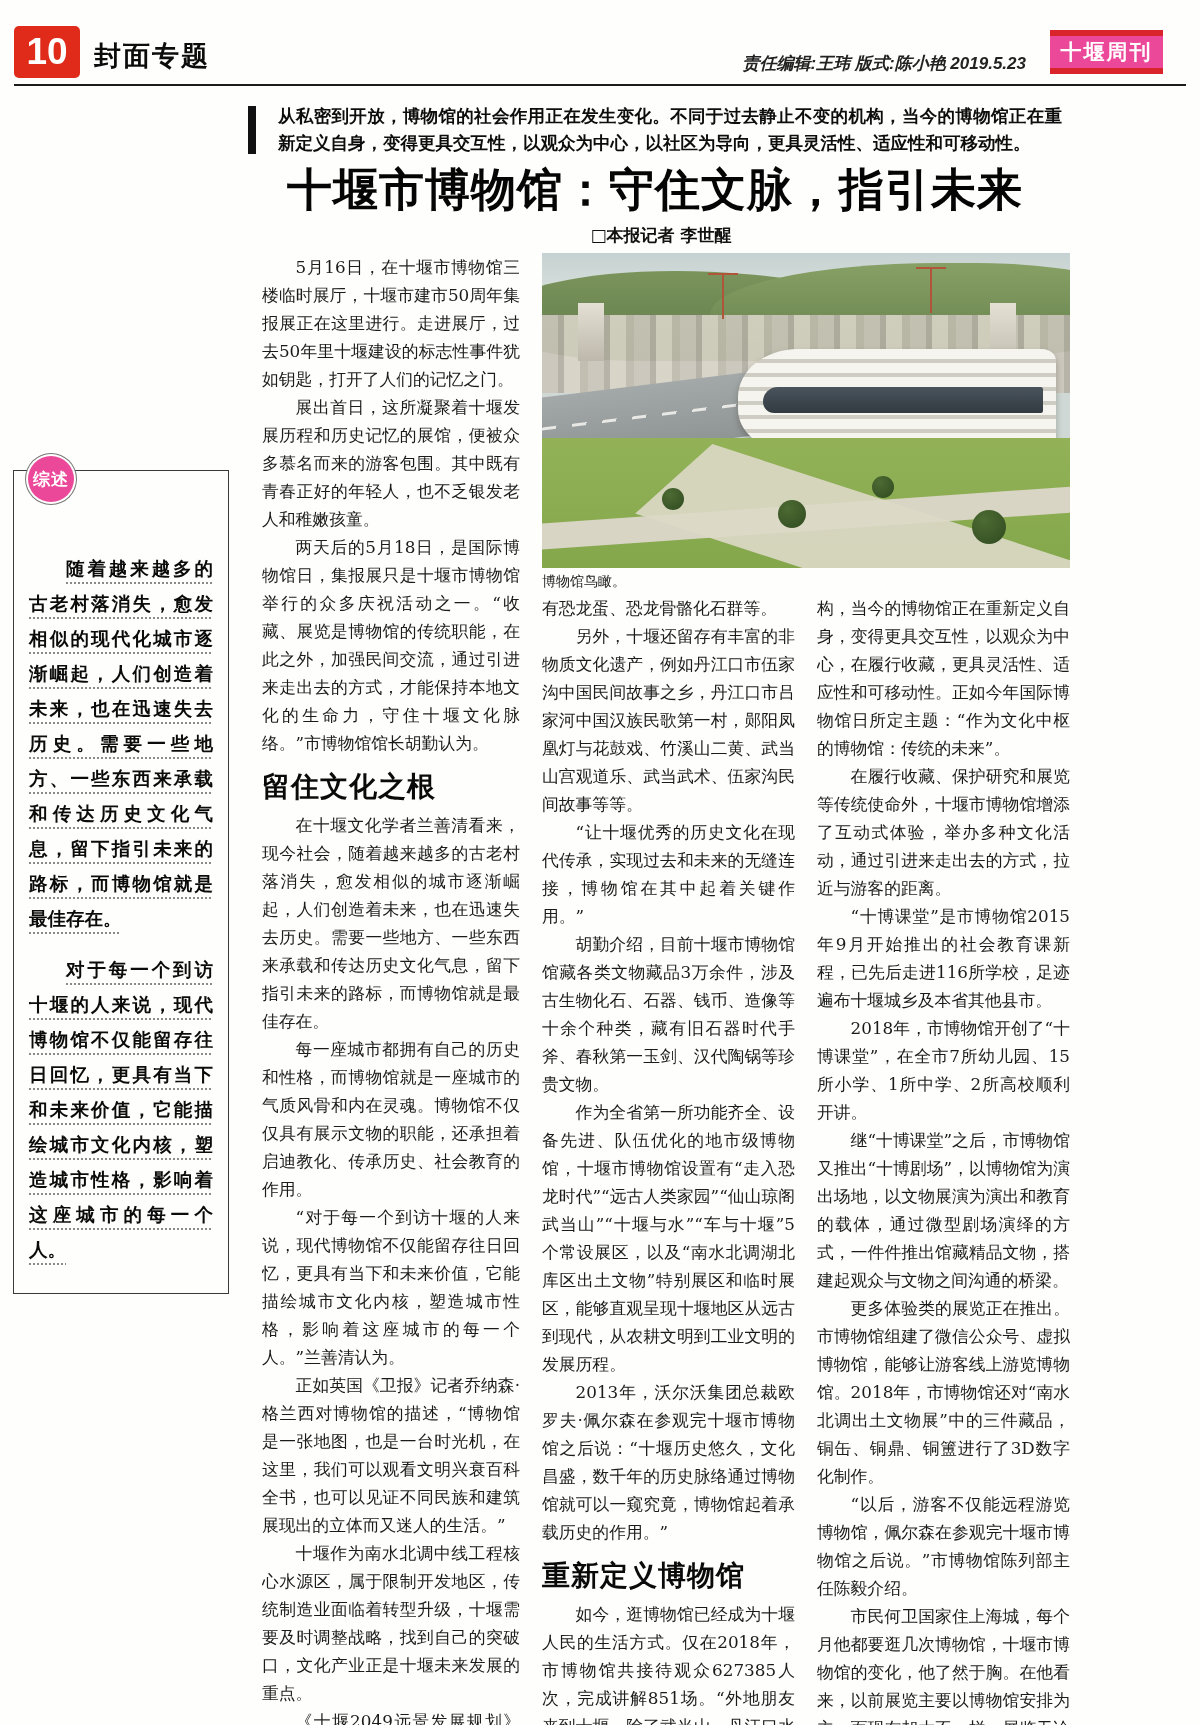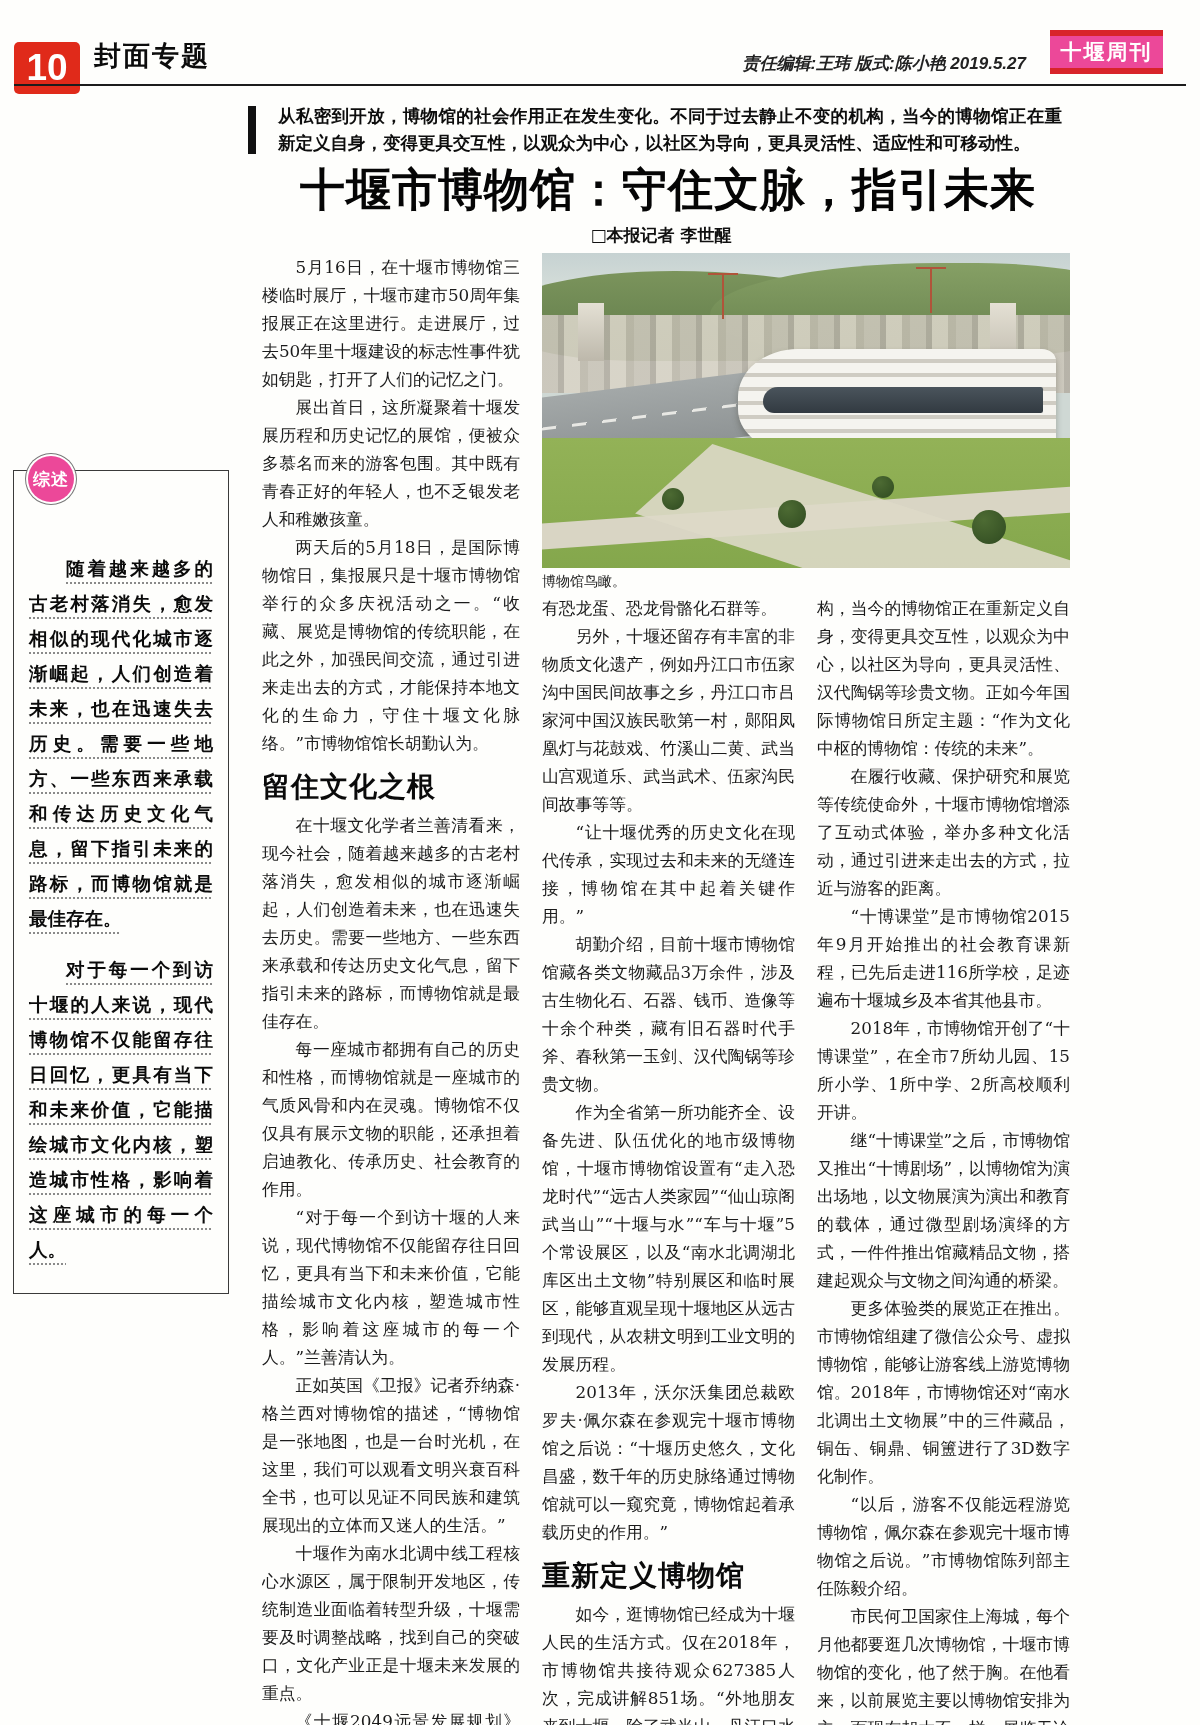--- a/index.html
+++ b/index.html
@@ -9,21 +9,21 @@
     background:#fefefc; overflow:hidden;
     font-family:"DejaVu Serif","Liberation Serif",serif; color:#1a1a1a;
   }
 
   
   .hdr { position:absolute; left:14px; right:14px; top:26px; height:56px; }
   .pagenum {
     position:absolute; left:0; top:0; width:66px; height:52px;
     background:#e02a1a; border-radius:5px; color:#fff;
     font-family:"Liberation Sans",sans-serif; font-weight:bold; font-size:37px;
-    display:flex; align-items:center; justify-content:center;margin-top:16px;
+    display:flex; align-items:center; justify-content:center;
   }
   .section {
     position:absolute; left:80px; top:12px;
     font-family:"Liberation Sans",sans-serif; font-weight:bold; font-size:27px; color:#0c0c0c;
     letter-spacing:2px;
   }
   .editorline {
     position:absolute; right:160px; top:26px;
     font-family:"Liberation Sans",sans-serif; font-style:italic; font-weight:bold;
     font-size:17px; color:#222;
@@ -37,21 +37,21 @@
   .hdr-rule { position:absolute; left:14px; right:14px; top:84px; height:2px; background:#1c1c1c; }
 
   
   .intro { position:absolute; left:248px; top:103px; width:814px; padding-left:30px; }
   .intro-bar { position:absolute; left:0; top:3px; bottom:3px; width:8px; background:#111; }
   .intro p {
     font-family:"Liberation Sans",sans-serif; font-weight:bold; font-size:17.5px;
     line-height:27px; text-align:justify; color:#0d0d0d;
   }
   .headline {
-    position:absolute; left:251px; width:834px; top:160px; text-align:center;
+    position:absolute; left:238px; width:834px; top:160px; text-align:center;
     font-size:45px; font-weight:900; letter-spacing:1px; color:#050505;
   }
   .byline {
     position:absolute; left:244px; width:834px; top:224px; text-align:center;
     font-size:17px; font-weight:bold; color:#111;
   }
 
   
   .overview {
     position:absolute; left:13px; top:470px; width:216px;
@@ -125,21 +125,21 @@
   .caption { width:528px; text-align:left; font-size:14px; line-height:26px; color:#222; padding-right:2px; }
 </style>
 </head>
 <body>
 
 <div class="page">
 
   <header class="hdr">
     <div class="pagenum">10</div>
     <div class="section">封面专题</div>
-    <div class="editorline">责任编辑:王玮 版式:陈小艳 2019.5.27</div>
+    <div class="editorline">责任编辑:王玮 版式:陈小艳 2019.5.23</div>
     <div class="masthead">
       <div class="bar"></div>
       <div class="teal">十堰周刊</div>
       <div class="bar"></div>
     </div>
   </header>
   <div class="hdr-rule"></div>
 
   <div class="intro">
     <div class="intro-bar"></div>
@@ -198,21 +198,21 @@
             <p class="noindent">有恐龙蛋、恐龙骨骼化石群等。</p>
             <p>另外，十堰还留存有丰富的非物质文化遗产，例如丹江口市伍家沟中国民间故事之乡，丹江口市吕家河中国汉族民歌第一村，郧阳凤凰灯与花鼓戏、竹溪山二黄、武当山宫观道乐、武当武术、伍家沟民间故事等等。</p>
             <p>“让十堰优秀的历史文化在现代传承，实现过去和未来的无缝连接，博物馆在其中起着关键作用。”</p>
             <p>胡勤介绍，目前十堰市博物馆馆藏各类文物藏品3万余件，涉及古生物化石、石器、钱币、造像等十余个种类，藏有旧石器时代手斧、春秋第一玉剑、汉代陶锅等珍贵文物。</p>
             <p>作为全省第一所功能齐全、设备先进、队伍优化的地市级博物馆，十堰市博物馆设置有“走入恐龙时代”“远古人类家园”“仙山琼阁武当山”“十堰与水”“车与十堰”5个常设展区，以及“南水北调湖北库区出土文物”特别展区和临时展区，能够直观呈现十堰地区从远古到现代，从农耕文明到工业文明的发展历程。</p>
             <p>2013年，沃尔沃集团总裁欧罗夫·佩尔森在参观完十堰市博物馆之后说：“十堰历史悠久，文化昌盛，数千年的历史脉络通过博物馆就可以一窥究竟，博物馆起着承载历史的作用。”</p>
             <h3>重新定义博物馆</h3>
             <p>如今，逛博物馆已经成为十堰人民的生活方式。仅在2018年，市博物馆共接待观众627385人次，完成讲解851场。“外地朋友来到十堰，除了武当山、丹江口水库等传统景点外，市博物馆成为最值得推荐的地方，在这里走一走看一看，能迅速了解十堰人文历史，也能了解在这种文化熏陶下的人们。可以说，十堰市博物馆已经起到城市会客厅的功能。”胡勤说。</p>
           </div>
         <div class="col" id="col3">
-            <p class="noindent">构，当今的博物馆正在重新定义自身，变得更具交互性，以观众为中心，以社区为导向，更具灵活性、汉代陶锅等珍贵文物。正如今年国际博物馆日所定主题：“作为文化中枢的博物馆：传统的未来”。</p>
+            <p class="noindent">构，当今的博物馆正在重新定义自身，变得更具交互性，以观众为中心，在履行收藏，更具灵活性、适应性和可移动性。正如今年国际博物馆日所定主题：“作为文化中枢的博物馆：传统的未来”。</p>
             <p>在履行收藏、保护研究和展览等传统使命外，十堰市博物馆增添了互动式体验，举办多种文化活动，通过引进来走出去的方式，拉近与游客的距离。</p>
             <p>“十博课堂”是市博物馆2015年9月开始推出的社会教育课新程，已先后走进116所学校，足迹遍布十堰城乡及本省其他县市。</p>
             <p>2018年，市博物馆开创了“十博课堂”，在全市7所幼儿园、15所小学、1所中学、2所高校顺利开讲。</p>
             <p>继“十博课堂”之后，市博物馆又推出“十博剧场”，以博物馆为演出场地，以文物展演为演出和教育的载体，通过微型剧场演绎的方式，一件件推出馆藏精品文物，搭建起观众与文物之间沟通的桥梁。</p>
             <p>更多体验类的展览正在推出。市博物馆组建了微信公众号、虚拟博物馆，能够让游客线上游览博物馆。2018年，市博物馆还对“南水北调出土文物展”中的三件藏品，铜缶、铜鼎、铜簠进行了3D数字化制作。</p>
             <p>“以后，游客不仅能远程游览博物馆，佩尔森在参观完十堰市博物馆之后说。”市博物馆陈列部主任陈毅介绍。</p>
             <p>市民何卫国家住上海城，每个月他都要逛几次博物馆，十堰市博物馆的变化，他了然于胸。在他看来，以前展览主要以博物馆安排为主，而现在却大不一样。展览无论从内容和形式上都开始变得有趣，以吸引公众、激发公众参与为出发点。</p>
           </div>
       </div>
     </div>

